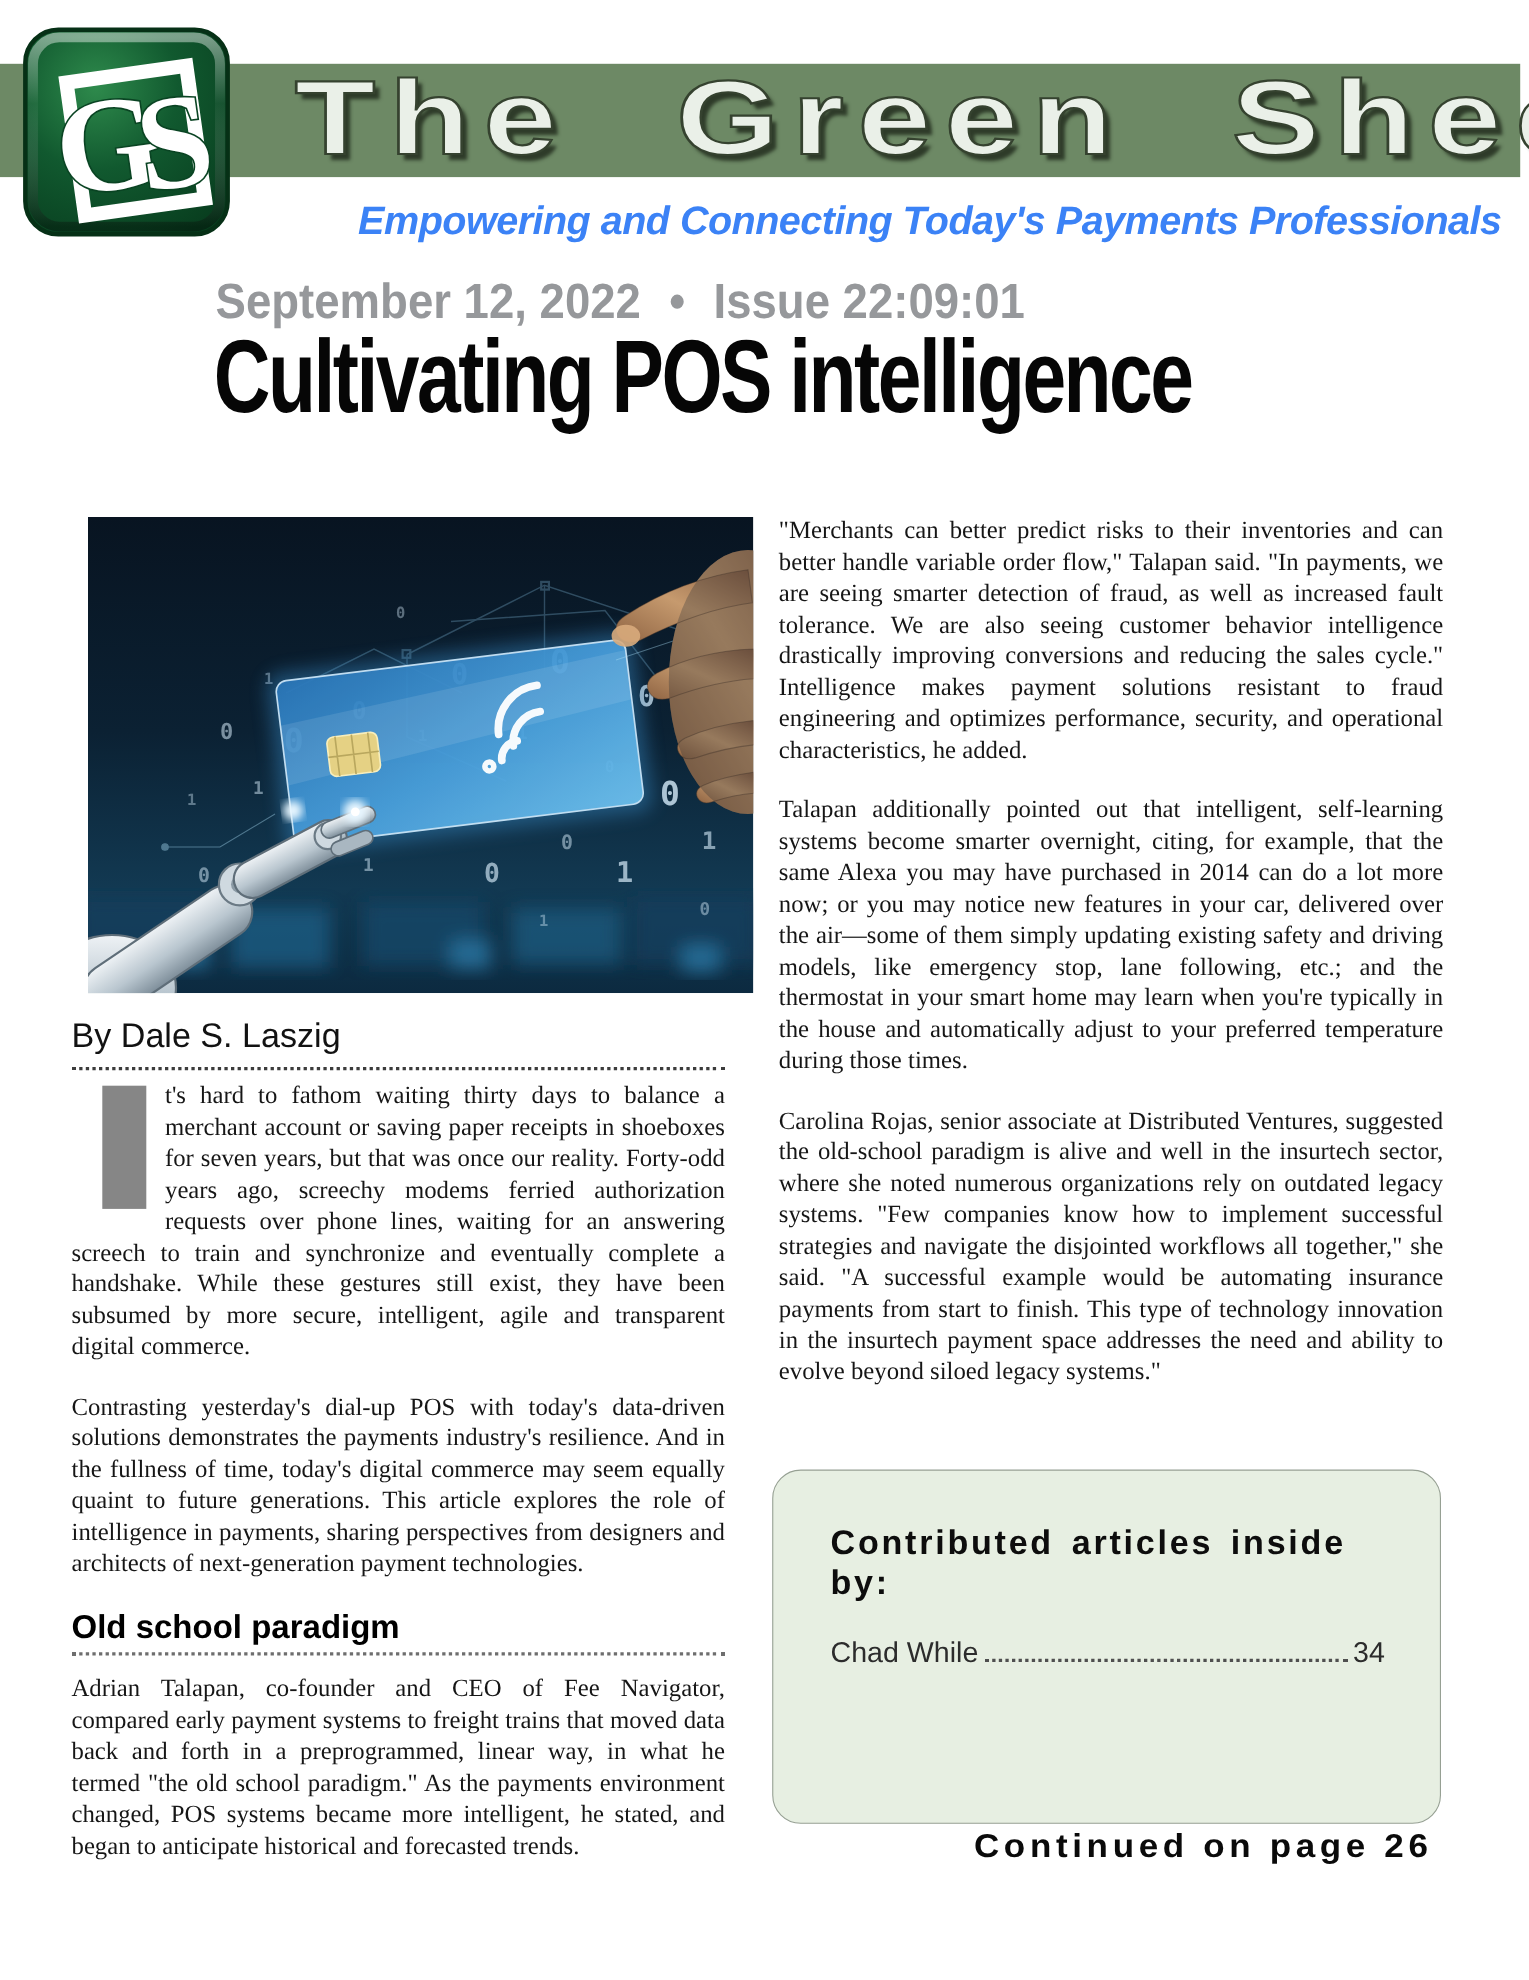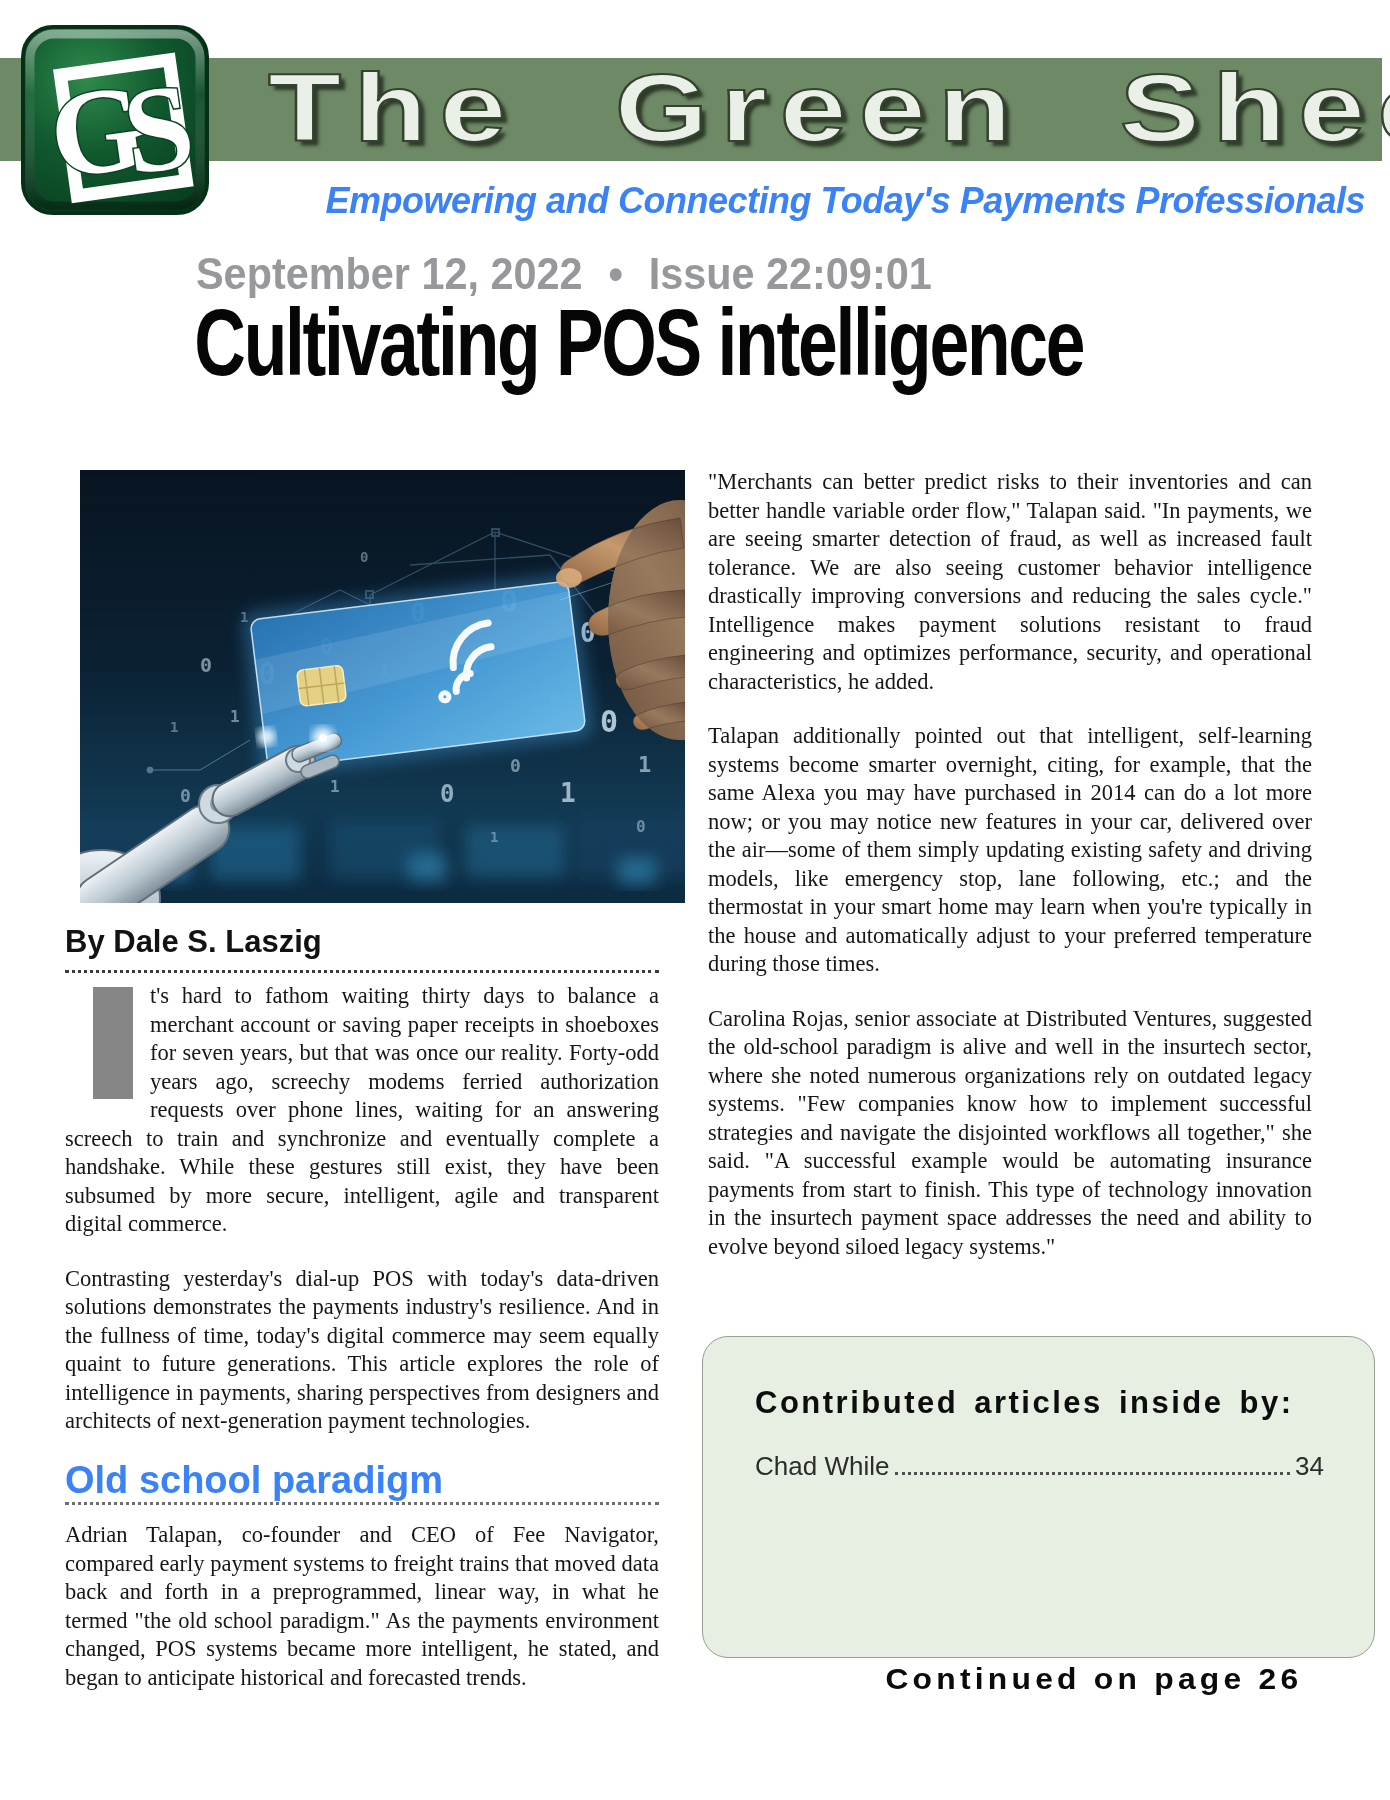--- a/index.html
+++ b/index.html
@@ -27,36 +27,36 @@
   .headline{position:absolute;left:0;top:294px;width:1278px;text-align:center;white-space:nowrap;}
   .headline .inner{display:inline-block;transform:scaleX(0.76);transform-origin:center;
            font-family:"Liberation Sans",sans-serif;font-weight:bold;font-size:94px;
            letter-spacing:-3px;color:#060606;line-height:1.05;}
 
   
   .photo{position:absolute;left:80px;top:470px;width:605px;height:433px;overflow:hidden;}
   .photo svg{display:block;width:100%;height:100%;}
 
   .byline{position:absolute;left:65px;top:924px;width:594px;
-          font-family:"Liberation Sans",sans-serif;font-weight:bold;font-size:31px;color:#121212;
+          font-family:"Liberation Sans",sans-serif;font-weight:normal;font-size:31px;color:#121212;
           padding-bottom:10px;border-bottom:3px dotted #3c3c3c;}
 
   .col{position:absolute;font-size:22.5px;line-height:28.5px;text-align:justify;color:#161616;}
   .col p{margin:0 0 26px 0;}
   .left-col{left:65px;top:982px;width:594px;}
   .right-col{left:708px;top:468px;width:604px;}
 
   .dropcap{float:left;width:40px;height:112px;background:#868686;margin:5px 17px 2px 28px;}
 
-  .section-head{font-family:"Liberation Sans",sans-serif;font-weight:bold;font-size:38px;
-          color:#3b82f6;text-align:left;margin:30px 0 16px 0;padding-bottom:8px;
+  .section-head{font-family:"Liberation Sans",sans-serif;font-weight:bold;font-size:30px;
+          color:#000000;text-align:left;margin:30px 0 16px 0;padding-bottom:8px;
           border-bottom:3px dotted #6e6e6e;}
 
   
-  .contrib-box{position:absolute;left:702px;top:1336px;width:673px;height:322px;
+  .contrib-box{position:absolute;left:702px;top:1336px;width:608px;height:322px;
           background:#e7efe2;border:1px solid #96a093;border-radius:26px;box-sizing:border-box;
           padding:48px 50px 0 52px;font-family:"Liberation Sans",sans-serif;}
   .contrib-title{font-weight:bold;font-size:31px;color:#0d0d0d;letter-spacing:2.5px;
           word-spacing:5px;margin-bottom:30px;}
   .contrib-row{display:flex;align-items:baseline;height:51px;font-size:26px;color:#2c2c2c;}
   .contrib-row .dots{flex:1;border-bottom:3px dotted #4f4f4f;margin:0 5px 7px 6px;}
   .contrib-row .pg{color:#2c2c2c;}
 
   
   .footer-continued{position:absolute;right:88px;top:1662px;white-space:nowrap;

